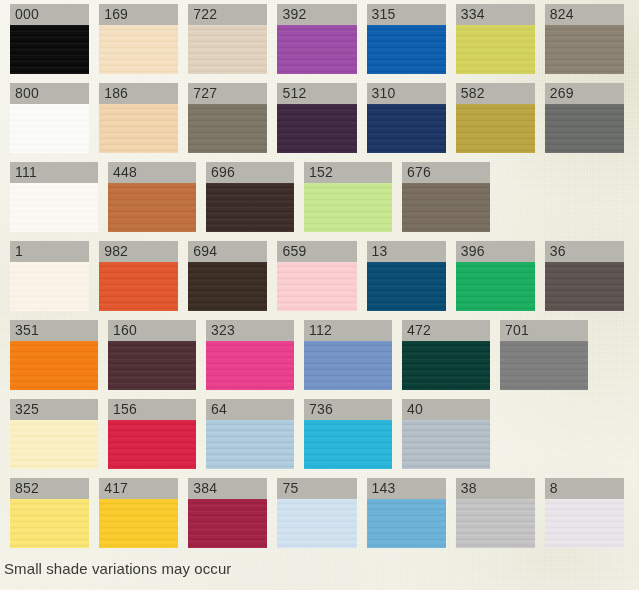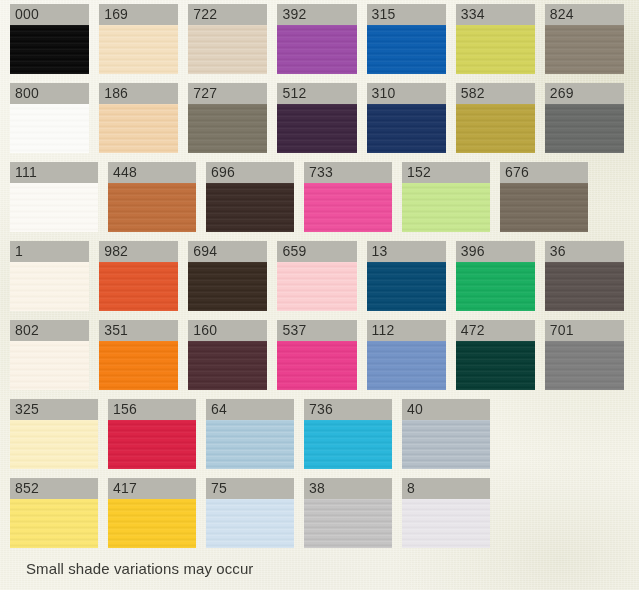--- a/index.html
+++ b/index.html
@@ -109,21 +109,21 @@
         rgba(255,255,255,0.2) 0px,
         rgba(255,255,255,0.2) 1px,
         rgba(0,0,0,0.016) 2px,
         rgba(0,0,0,0.016) 3px,
         rgba(255,255,255,0.1) 4px,
         rgba(255,255,255,0.1) 6px);
   }
 
   #footer-note {
     position: absolute;
-    left: 26px;
+    left: 4px;
     top: 560px;
     font-size: 15px;
     color: #3a3a36;
     letter-spacing: 0.1px;
     white-space: nowrap;
   }
 </style>
 </head>
 <body>
 
@@ -200,24 +200,20 @@
         </div>
         <div class="swatch-cell">
           <div class="swatch-label">448</div>
           <div class="swatch-color" style="background-color: rgb(191, 110, 59);"></div>
         </div>
         <div class="swatch-cell">
           <div class="swatch-label">696</div>
           <div class="swatch-color" style="background-color: rgb(58, 42, 37);"></div>
         </div>
         <div class="swatch-cell">
-          <div class="swatch-label">733</div>
-          <div class="swatch-color" style="background-color: rgb(238, 78, 156);"></div>
-        </div>
-        <div class="swatch-cell">
           <div class="swatch-label">152</div>
           <div class="swatch-color" style="background-color: rgb(199, 231, 143);"></div>
         </div>
         <div class="swatch-cell">
           <div class="swatch-label">676</div>
           <div class="swatch-color" style="background-color: rgb(118, 107, 92);"></div>
         </div>
       </div>
       <div class="swatch-row">
         <div class="swatch-cell">
@@ -244,33 +240,29 @@
           <div class="swatch-label">396</div>
           <div class="swatch-color" style="background-color: rgb(23, 173, 94);"></div>
         </div>
         <div class="swatch-cell">
           <div class="swatch-label">36</div>
           <div class="swatch-color" style="background-color: rgb(90, 81, 78);"></div>
         </div>
       </div>
       <div class="swatch-row">
         <div class="swatch-cell">
-          <div class="swatch-label">802</div>
-          <div class="swatch-color pale" style="background-color: rgb(250, 242, 229);"></div>
-        </div>
-        <div class="swatch-cell">
           <div class="swatch-label">351</div>
           <div class="swatch-color" style="background-color: rgb(245, 124, 16);"></div>
         </div>
         <div class="swatch-cell">
           <div class="swatch-label">160</div>
           <div class="swatch-color" style="background-color: rgb(78, 45, 51);"></div>
         </div>
         <div class="swatch-cell">
-          <div class="swatch-label">537</div>
+          <div class="swatch-label">323</div>
           <div class="swatch-color" style="background-color: rgb(234, 60, 140);"></div>
         </div>
         <div class="swatch-cell">
           <div class="swatch-label">112</div>
           <div class="swatch-color" style="background-color: rgb(114, 146, 198);"></div>
         </div>
         <div class="swatch-cell">
           <div class="swatch-label">472</div>
           <div class="swatch-color" style="background-color: rgb(6, 59, 51);"></div>
         </div>
@@ -304,24 +296,32 @@
       <div class="swatch-row">
         <div class="swatch-cell">
           <div class="swatch-label">852</div>
           <div class="swatch-color" style="background-color: rgb(251, 230, 114);"></div>
         </div>
         <div class="swatch-cell">
           <div class="swatch-label">417</div>
           <div class="swatch-color" style="background-color: rgb(251, 203, 40);"></div>
         </div>
         <div class="swatch-cell">
+          <div class="swatch-label">384</div>
+          <div class="swatch-color" style="background-color: rgb(162, 31, 66);"></div>
+        </div>
+        <div class="swatch-cell">
           <div class="swatch-label">75</div>
           <div class="swatch-color pale" style="background-color: rgb(204, 222, 237);"></div>
         </div>
         <div class="swatch-cell">
+          <div class="swatch-label">143</div>
+          <div class="swatch-color" style="background-color: rgb(106, 178, 216);"></div>
+        </div>
+        <div class="swatch-cell">
           <div class="swatch-label">38</div>
           <div class="swatch-color pale" style="background-color: rgb(190, 189, 189);"></div>
         </div>
         <div class="swatch-cell">
           <div class="swatch-label">8</div>
           <div class="swatch-color pale" style="background-color: rgb(230, 227, 232);"></div>
         </div>
       </div>
     </div>
 

